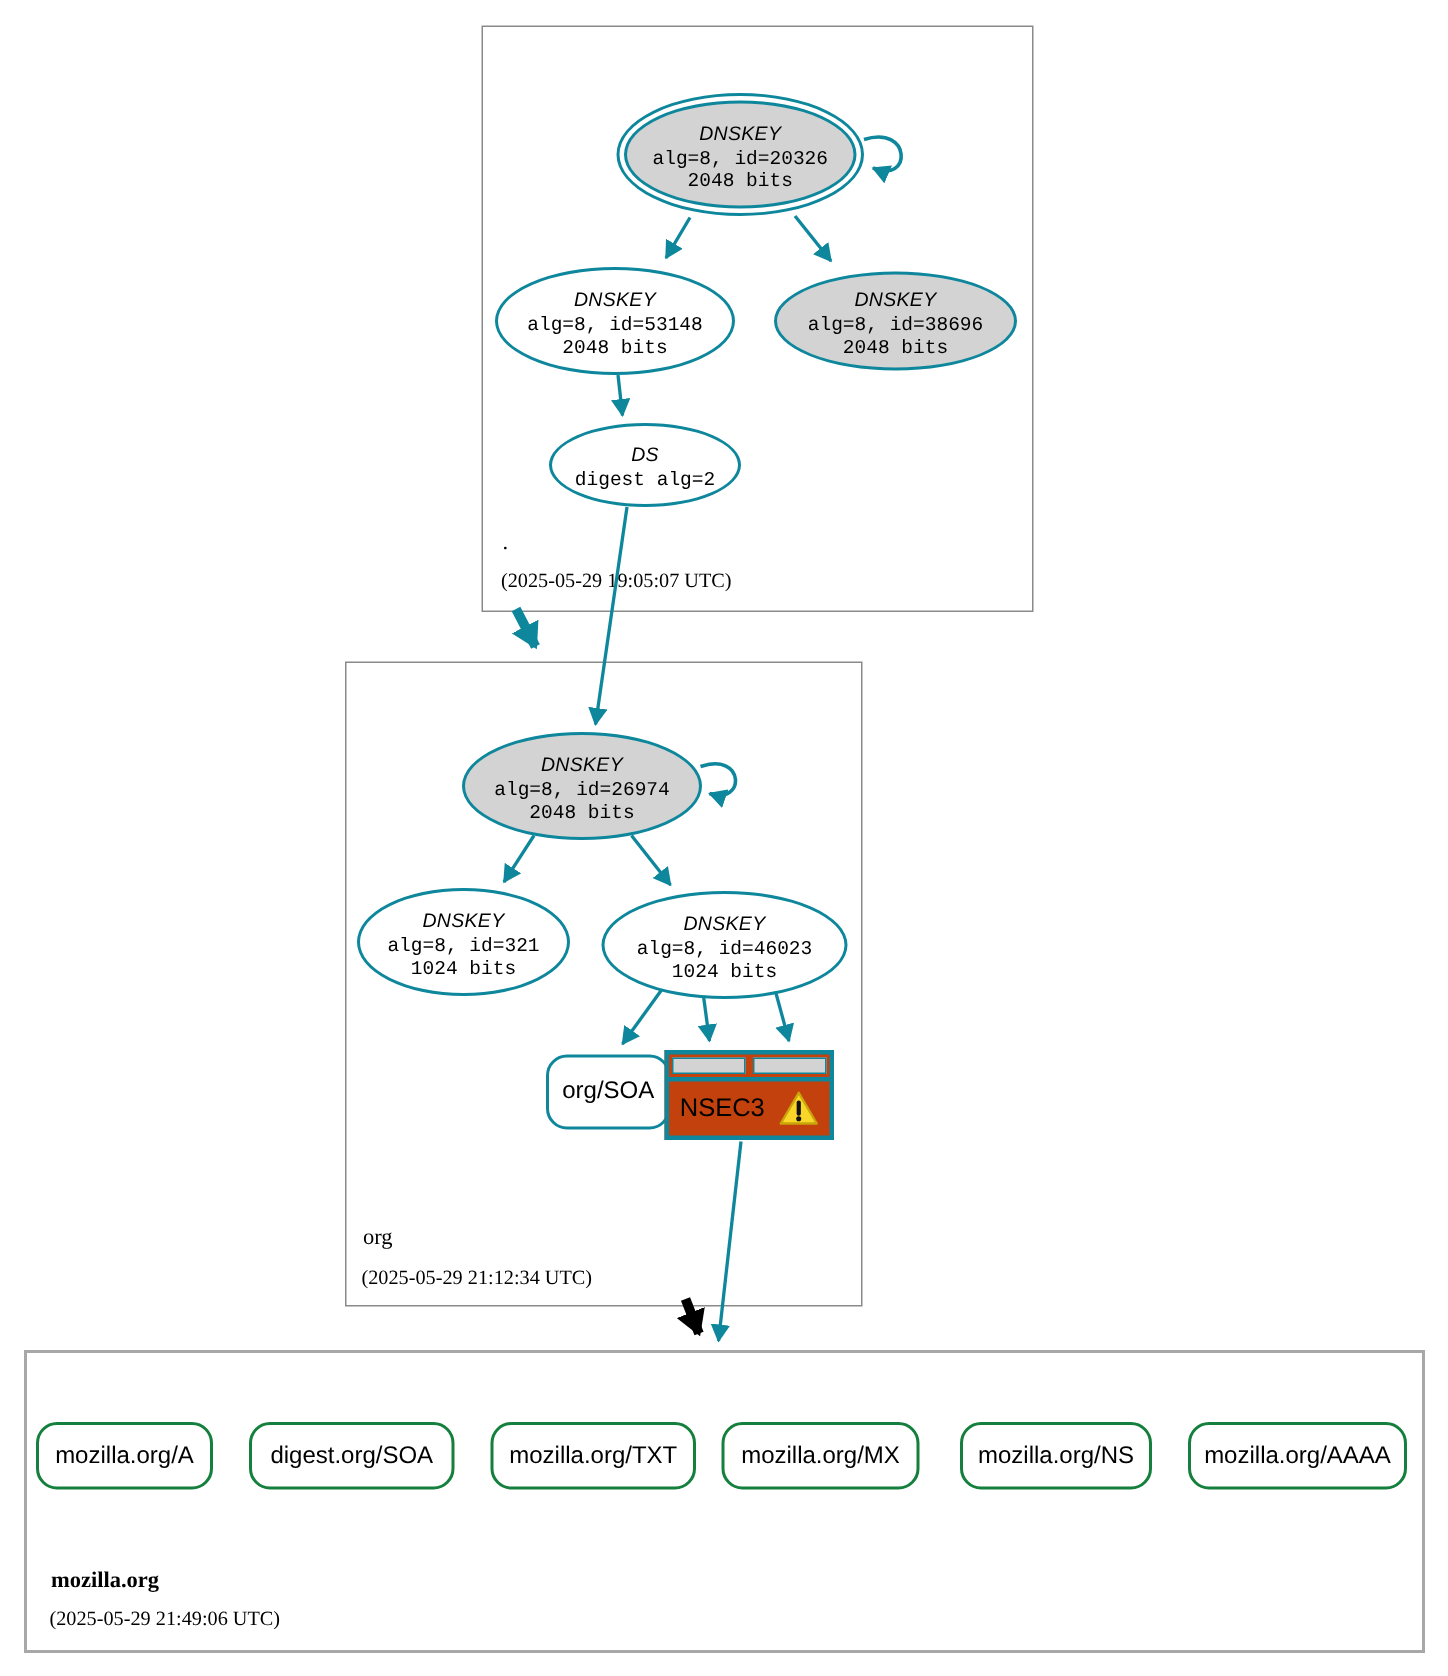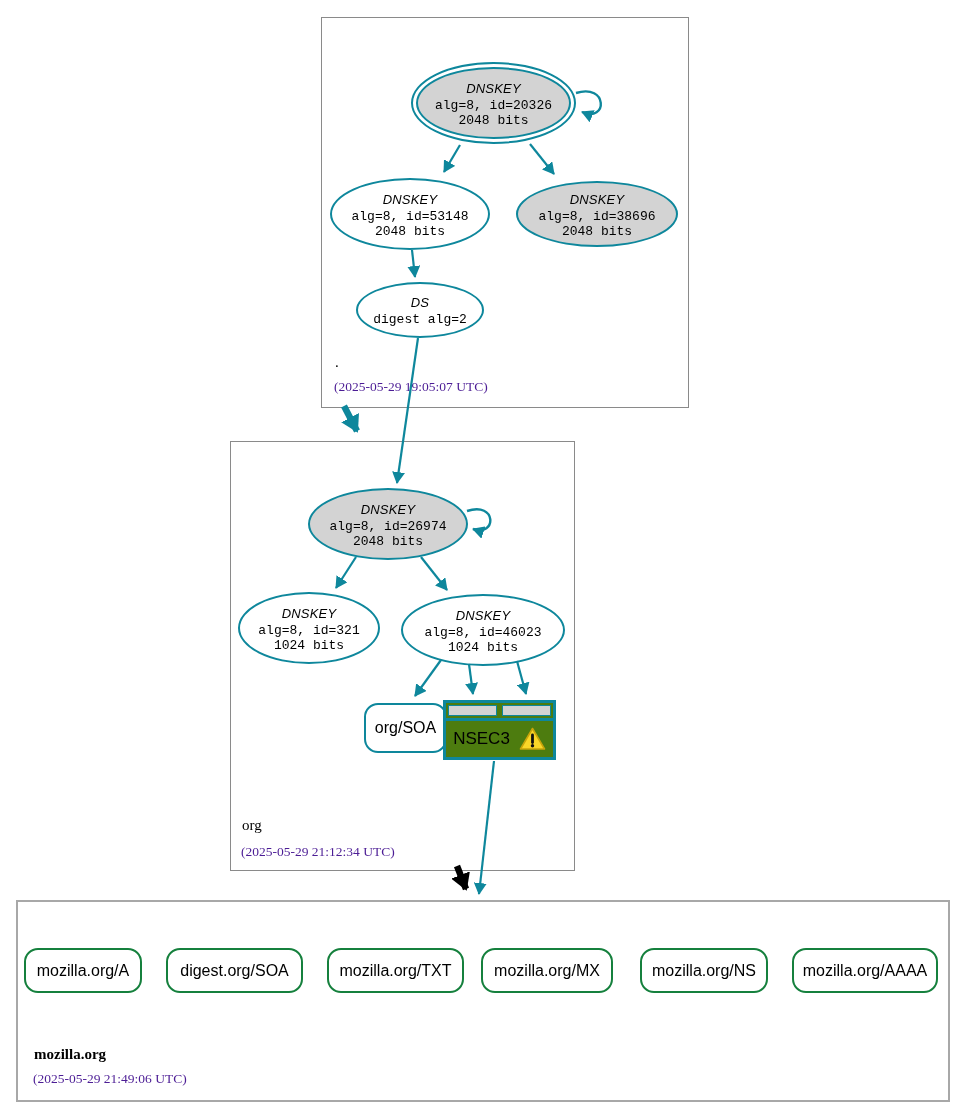--- a/index.html
+++ b/index.html
@@ -10,21 +10,21 @@
     color:#000;
   }
   
   .zone-box { position:absolute; background:#ffffff; border:1.5px solid #8a8a8a; box-sizing:border-box; z-index:0; }
   #zone-root    { left:321px; top:17px;  width:368px; height:391px; }
   #zone-org     { left:230px; top:441px; width:345px; height:430px; }
   #zone-mozilla { left:16px;  top:900px; width:934px; height:202px; border-width:2px; border-color:#a8a8a8; }
 
   
   .zone-label { position:absolute; z-index:2; font-family:"Liberation Serif","DejaVu Serif",serif; font-size:15px; color:#000; }
-  .zone-ts    { position:absolute; z-index:2; font-family:"Liberation Serif","DejaVu Serif",serif; font-size:13.5px; color:#4c1d95; }
+  .zone-ts    { position:absolute; z-index:2; font-family:"Liberation Serif","DejaVu Serif",serif; font-size:13.5px; color:#000000; }
   #root-label    { left:335px; top:354px; }
   #root-ts       { left:334px; top:379px; }
   #org-label     { left:242px; top:817px; }
   #org-ts        { left:241px; top:844px; }
   #mozilla-label { left:34px;  top:1046px;font-weight:bold; }
   #mozilla-ts    { left:33px;  top:1071px; }
 
   
   .ellipse {
     position:absolute; z-index:2; box-sizing:border-box;
@@ -43,21 +43,21 @@
     background:#ffffff; z-index:2;
   }
   #node-root-ksk-inner {
     position:absolute; left:3px; top:3px; right:3px; bottom:3px;
     border:2.2px solid #0e879c; border-radius:50%; box-sizing:border-box;
     background:#d3d3d3;
     display:flex; flex-direction:column; align-items:center; justify-content:center; text-align:center;
   }
   #node-root-zsk     { left:330px; top:178px; width:160px; height:72px; }
   #node-root-standby { left:516px; top:181px; width:162px; height:66px; }
-  #node-root-ds      { left:356px; top:282px; width:128px; height:56px;justify-content:center; }
+  #node-root-ds      { left:366px; top:282px; width:128px; height:56px;justify-content:center; }
   #node-org-ksk      { left:308px; top:488px; width:160px; height:72px; }
   #node-org-zsk1     { left:238px; top:592px; width:142px; height:72px; }
   #node-org-zsk2     { left:401px; top:594px; width:164px; height:72px; }
 
   
   .rrset {
     position:absolute; z-index:2; box-sizing:border-box;
     border:2px solid #15803d; border-radius:14px; background:#ffffff;
     display:flex; align-items:center; justify-content:center;
     font-size:16px;
@@ -67,21 +67,21 @@
   #rrset-a    { left:24px;  width:118px; }
   #rrset-soa  { left:166px; width:137px; }
   #rrset-txt  { left:327px; width:137px; }
   #rrset-mx   { left:481px; width:132px; }
   #rrset-ns   { left:640px; width:128px; }
   #rrset-aaaa { left:792px; width:146px; }
 
   
   #node-org-nsec3 {
     position:absolute; left:443px; top:700px; width:113px; height:60px;
-    background:#4d7c0f; border:3px solid #0e879c; box-sizing:border-box; z-index:2;
+    background:#c2410c; border:3px solid #0e879c; box-sizing:border-box; z-index:2;
   }
   .nsec3-header { display:flex; gap:5px; padding:2px 2px 2px 2px; height:15px; box-sizing:border-box; }
   .nsec3-cell { flex:1; border:1.8px solid #0e879c; background:#d3d3d3; box-sizing:border-box; }
   .nsec3-body {
     border-top:3px solid #0e879c; height:39px; box-sizing:border-box;
     display:flex; align-items:center; justify-content:center; gap:9px;
     font-size:17px;
   }
 
   

